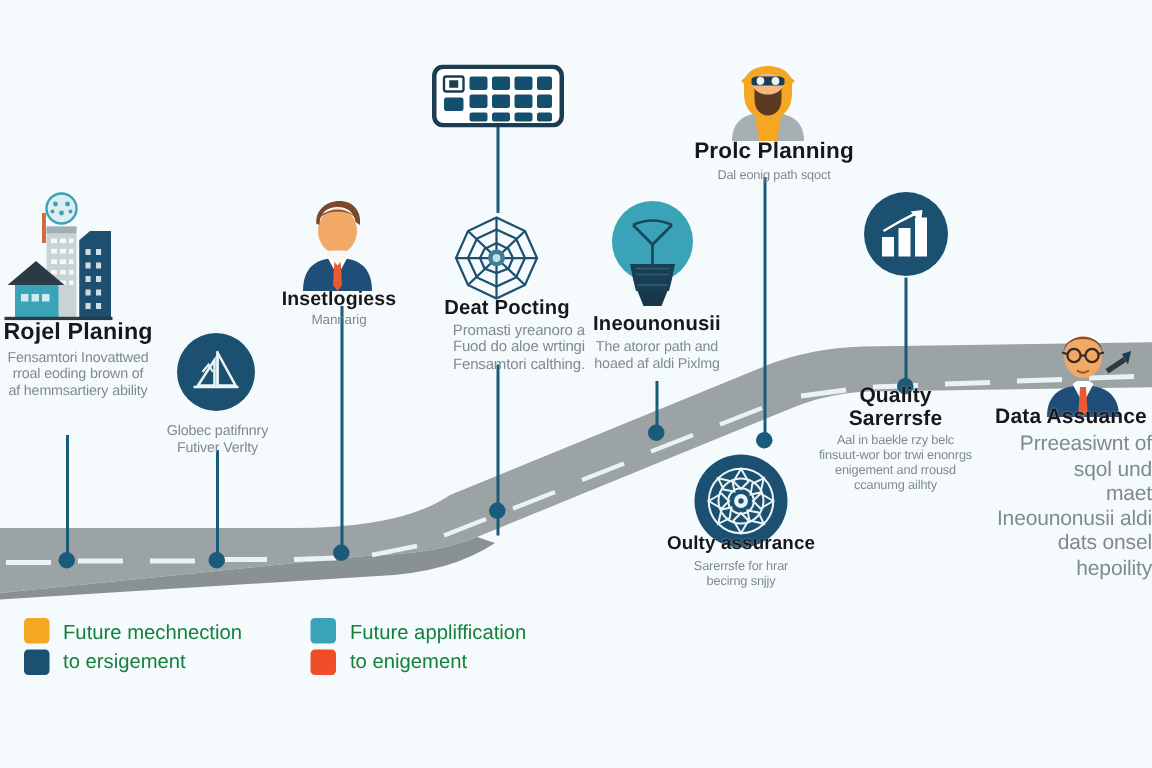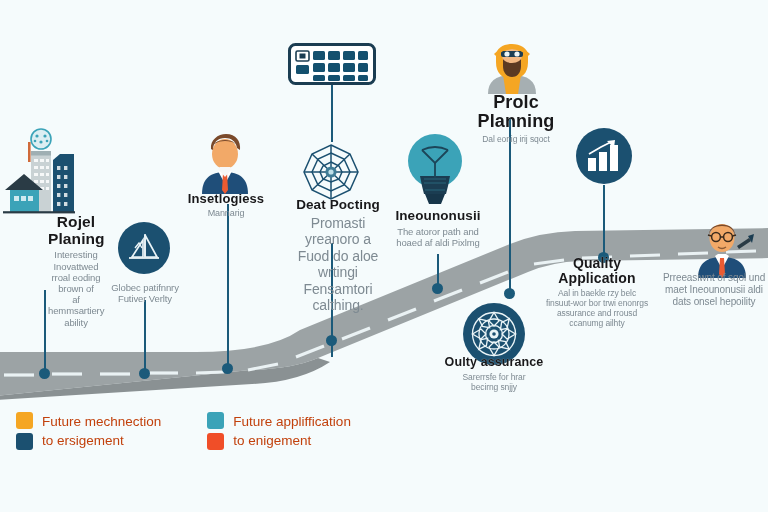--- a/index.html
+++ b/index.html
@@ -41,21 +41,21 @@
     background:#1B5070;
     display:flex; align-items:center; justify-content:center;
   }
   .badge svg { display:block; }
 
   
   .legend { position:absolute; display:flex; }
   .legend-group { display:flex; align-items:center; }
   .sw-col { display:flex; flex-direction:column; gap:4px; margin-right:9px; }
   .sw { width:17px; height:17px; border-radius:3px; }
-  .legend-text { font-size:13.5px; color:#c2410c; line-height:1.42; }
+  .legend-text { font-size:13.5px; color:#15803d; line-height:1.42; }
 
   .illus { position:absolute; }
 </style>
 </head>
 <body>
 
 <div id="stage">
 
   <div class="road-layer">
     <svg width="768" height="512" viewBox="0 0 768 512">
@@ -325,24 +325,24 @@
         <rect x="70" y="20" width="10" height="9" rx="1.5"></rect>
         <rect x="8" y="22" width="13" height="9" rx="1.5"></rect>
         <rect x="25" y="32" width="12" height="6" rx="1.5"></rect>
         <rect x="40" y="32" width="12" height="6" rx="1.5"></rect>
         <rect x="55" y="32" width="12" height="6" rx="1.5"></rect>
         <rect x="70" y="32" width="10" height="6" rx="1.5"></rect>
       </g>
     </svg>
   </div>
 
-  <div class="node" style="left:0px; top:214px; width:104px;padding-left:48px;">
+  <div class="node" style="left:0px; top:214px; width:104px;">
     <div class="title" style="font-size:15.5px;">Rojel Planing</div>
     <div class="sub" style="font-size:9.5px;">
-      <div>Interesting Inovattwed</div>
+      <div>Fensamtori Inovattwed</div>
       <div>rroal eoding brown of</div>
       <div>af hemmsartiery ability</div>
     </div>
   </div>
 
   <div class="node" style="left:84px; top:280px; width:122px;">
     <div class="sub" style="font-size:9.5px;">
       <div>Globec patifnnry</div>
       <div>Futiver Verlty</div>
     </div>
@@ -350,63 +350,64 @@
 
   <div class="node" style="left:176px; top:192px; width:100px;">
     <div class="title" style="font-size:13px;">Insetlogiess</div>
     <div class="sub" style="font-size:9px;">
       <div>Mannarig</div>
     </div>
   </div>
 
   <div class="node" style="left:286px; top:198px; width:104px;">
     <div class="title" style="font-size:13.5px;">Deat Pocting</div>
-    <div class="sub" style="font-size:14px;">
+    <div class="sub" style="font-size:10px;text-align:right;">
       <div>Promasti yreanoro a</div>
       <div>Fuod do aloe wrtingi</div>
       <div>Fensamtori calthing.</div>
     </div>
   </div>
 
   <div class="node" style="left:390px; top:209px; width:96px;">
     <div class="title" style="font-size:13.5px;">Ineounonusii</div>
     <div class="sub" style="font-size:9.5px;">
       <div>The atoror path and</div>
       <div>hoaed af aldi Pixlmg</div>
     </div>
   </div>
 
   <div class="node" style="left:462px; top:93px; width:108px;">
-    <div class="title" style="font-size:18px;text-align:center;">Prolc Planning</div>
+    <div class="title" style="font-size:15px;text-align:center;">Prolc Planning</div>
     <div class="sub" style="font-size:8.5px;">
-      <div>Dal eonig irij sqoct</div>
+      <div>Dal eonig path sqoct</div>
     </div>
   </div>
 
   <div class="node" style="left:436px; top:356px; width:116px;">
     <div class="title" style="font-size:12.5px;">Oulty assurance</div>
     <div class="sub" style="font-size:8.5px;">
       <div>Sarerrsfe for hrar</div>
       <div>becirng snjjy</div>
     </div>
   </div>
 
   <div class="node" style="left:536px; top:256px; width:122px;">
     <div class="title" style="font-size:14px;">Quality</div>
-    <div class="title" style="font-size:14px;">Application</div>
+    <div class="title" style="font-size:14px;">Sarerrsfe</div>
     <div class="sub" style="font-size:8.5px;">
       <div>Aal in baekle rzy belc</div>
       <div>finsuut-wor bor trwi enonrgs</div>
-      <div>assurance and rrousd</div>
+      <div>enigement and rrousd</div>
       <div>ccanumg ailhty</div>
     </div>
   </div>
 
   <div class="node" style="left:660px; top:270px; width:108px;">
-    <div class="sub" style="font-size:10px;">
+    <div class="title" style="font-size:14px;">Data Assuance</div>
+    <div class="sub" style="font-size:14px;text-align:right;">
       <div>Prreeasiwnt of sqol und</div>
       <div>maet Ineounonusii aldi</div>
       <div>dats onsel hepoility</div>
     </div>
   </div>
 
   <div class="legend" style="left:16px; top:412px;">
     <div class="legend-group" style="margin-right:46px;">
       <div class="sw-col">
         <div class="sw" style="background:#F5A623;"></div>

